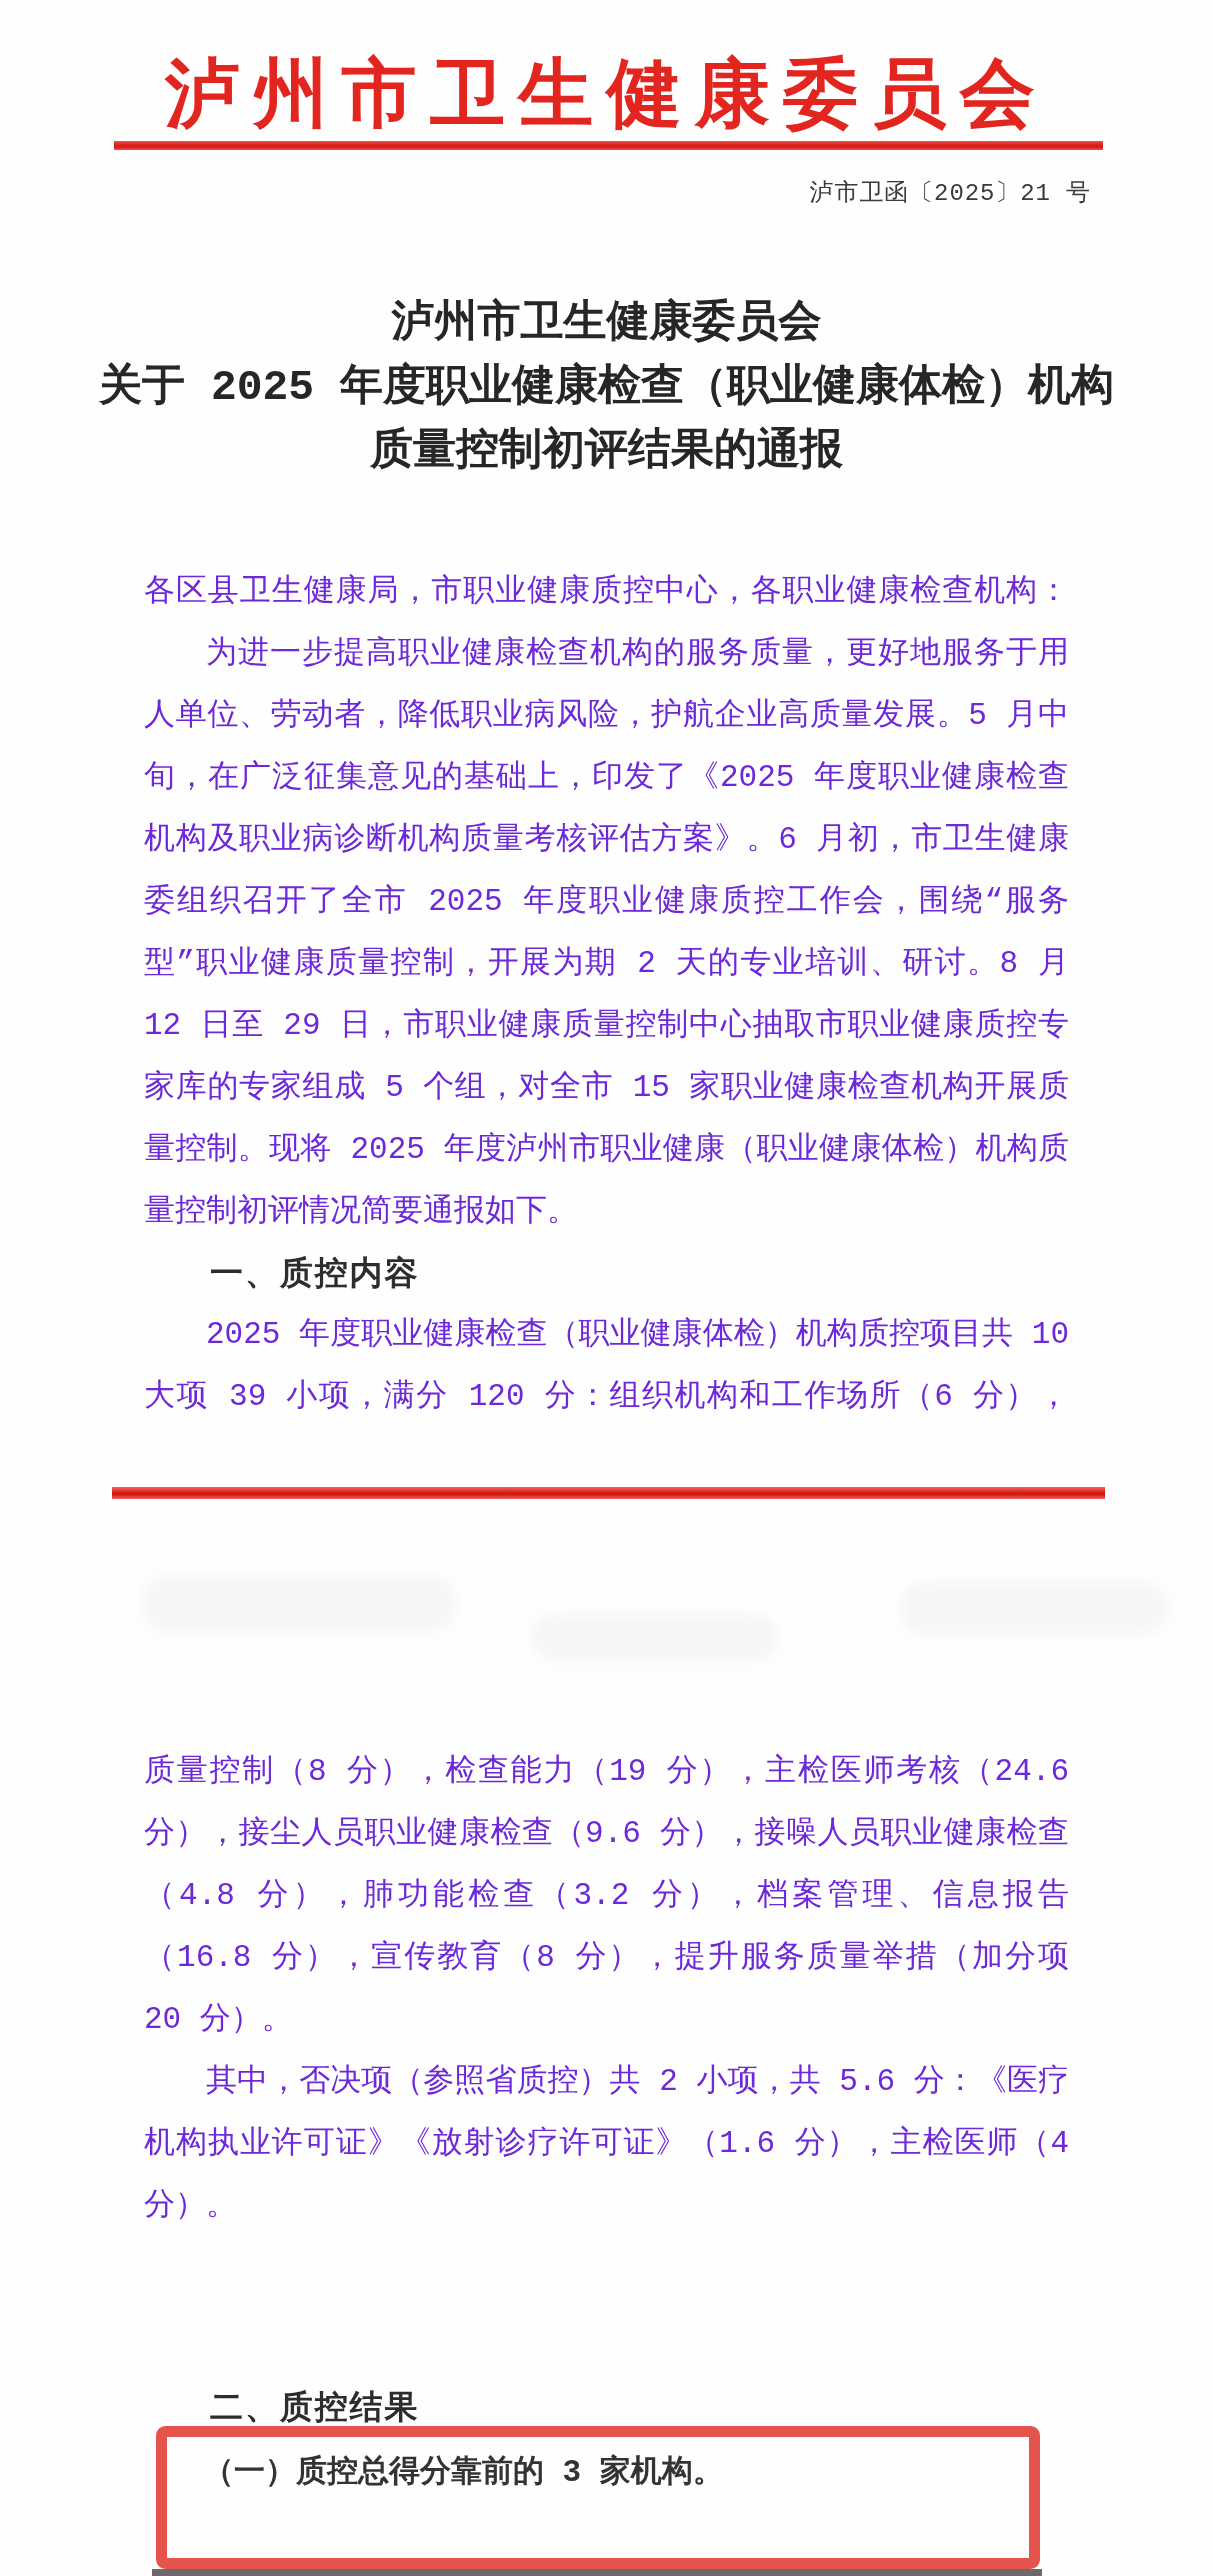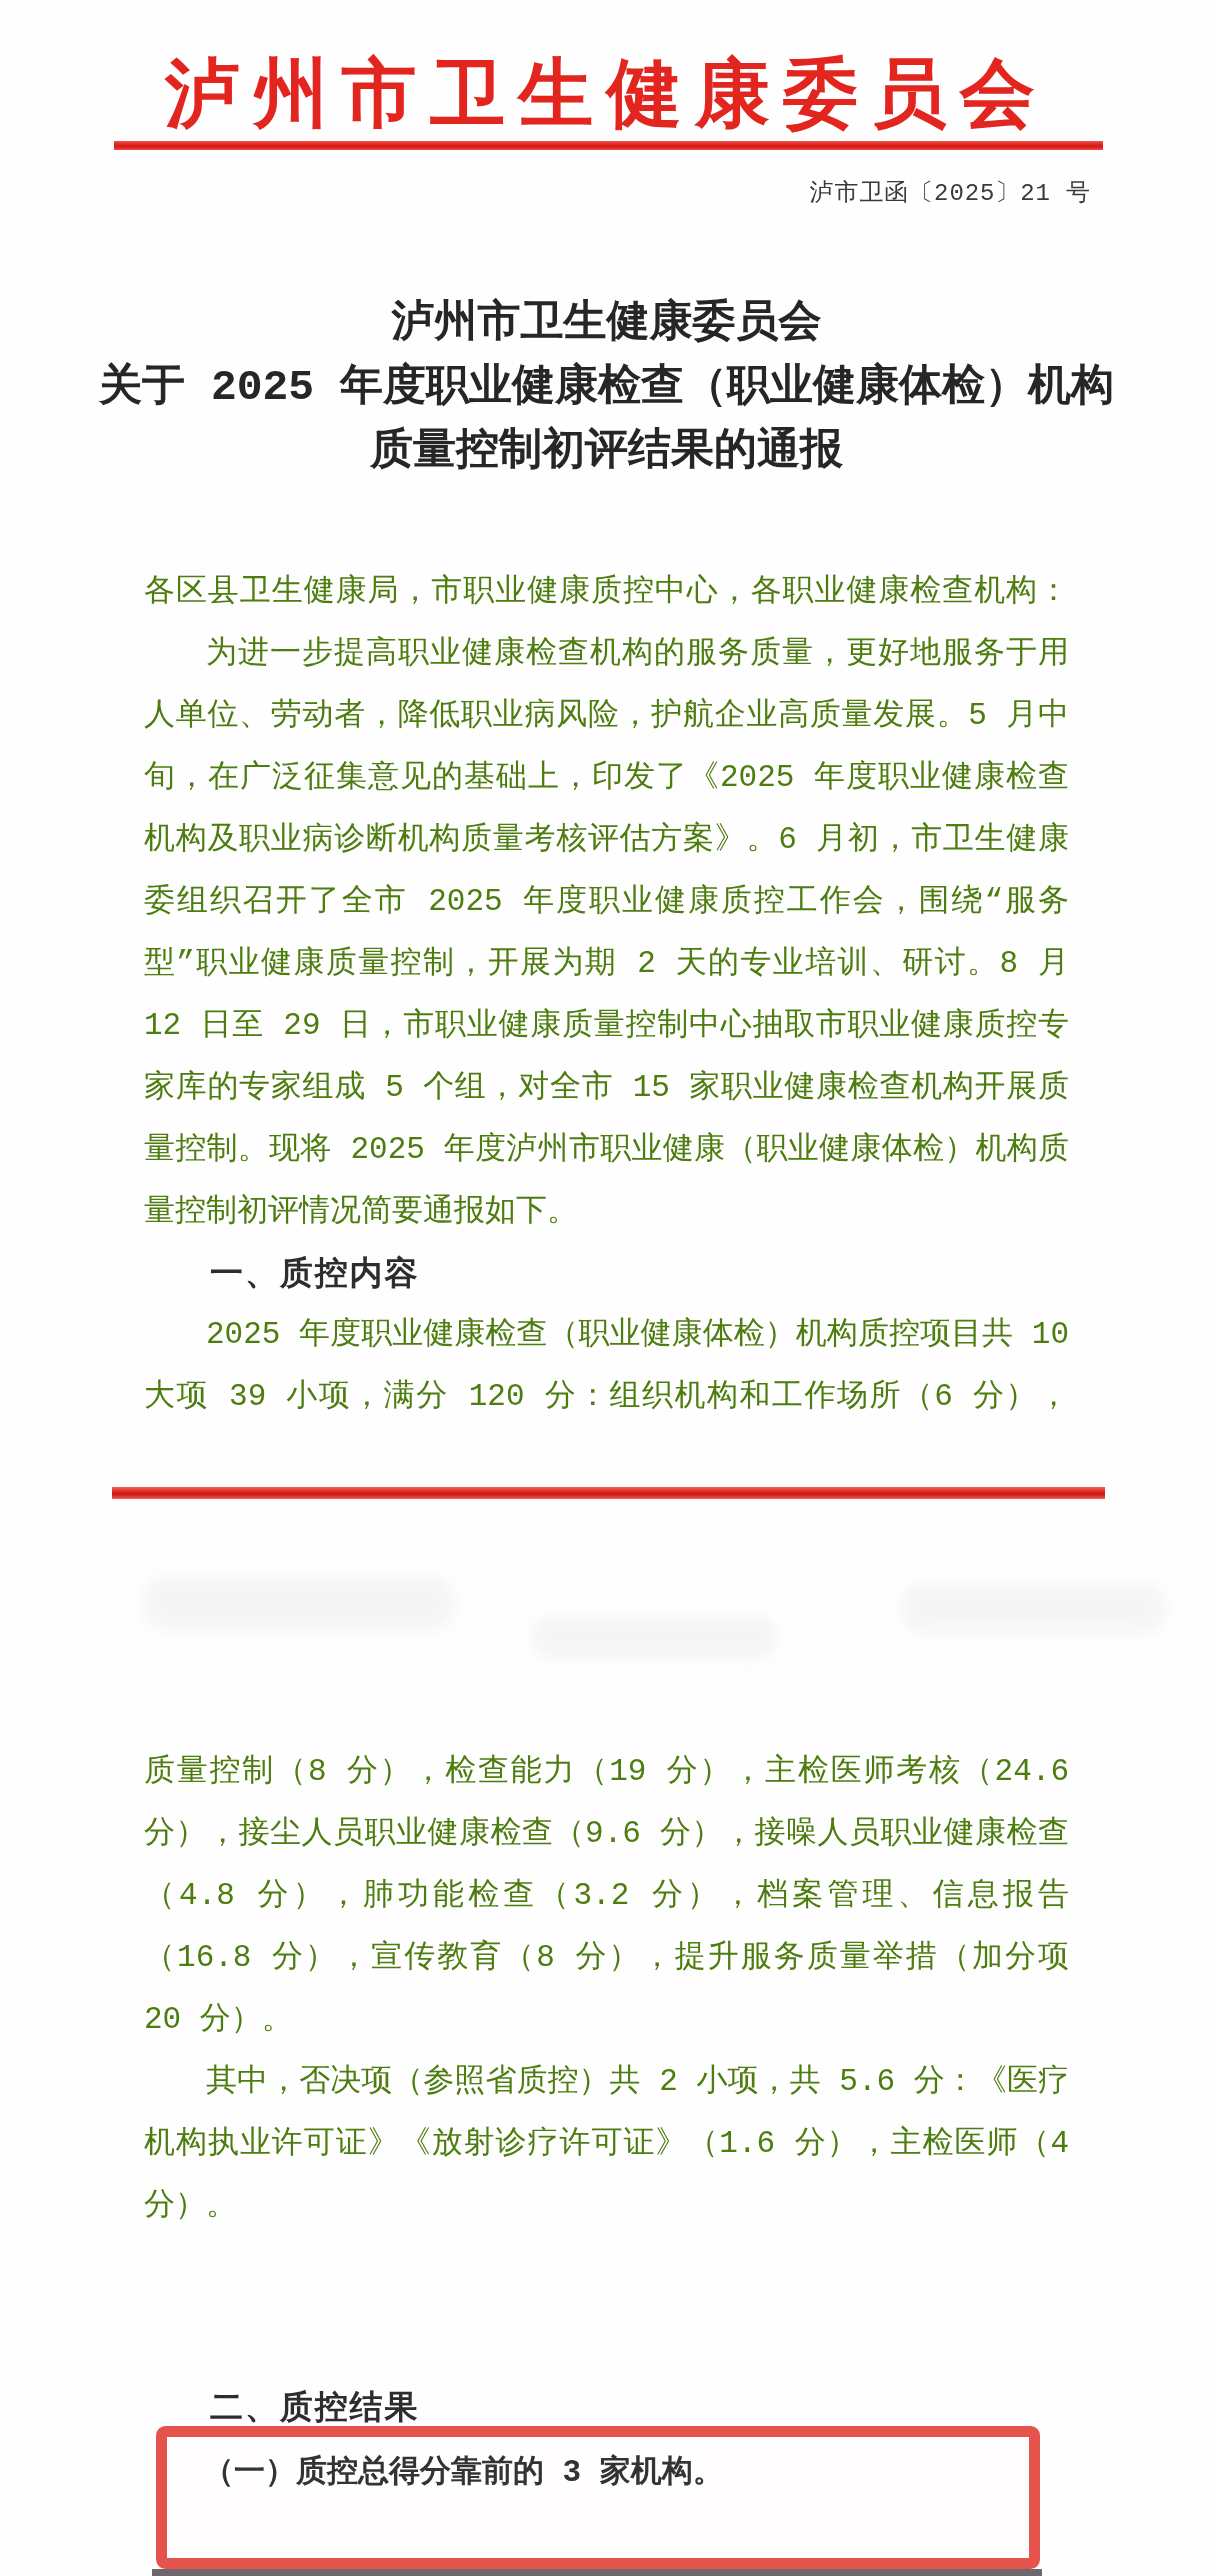--- a/index.html
+++ b/index.html
@@ -37,21 +37,21 @@
     top:292px;left:0;width:1213px;
     text-align:center;
     font-size:43px;line-height:64px;font-weight:700;
     color:#262626;
   }
   
   .body-block{
     left:144px;width:925px;
     font-size:31px;line-height:62px;
     text-align:justify;
-    color:#4d7c0f;
+    color:#6d28d9;
   }
   .body-block p{margin:0;padding:0;}
   .indent{text-indent:2em;}
   .stretch-last{text-align-last:justify;}
   .section-heading{
     left:144px;width:925px;
     font-size:33px;line-height:62px;font-weight:700;
     font-family:Liberation Sans, sans-serif;
     color:#2d2d2d;
     text-indent:2em;

